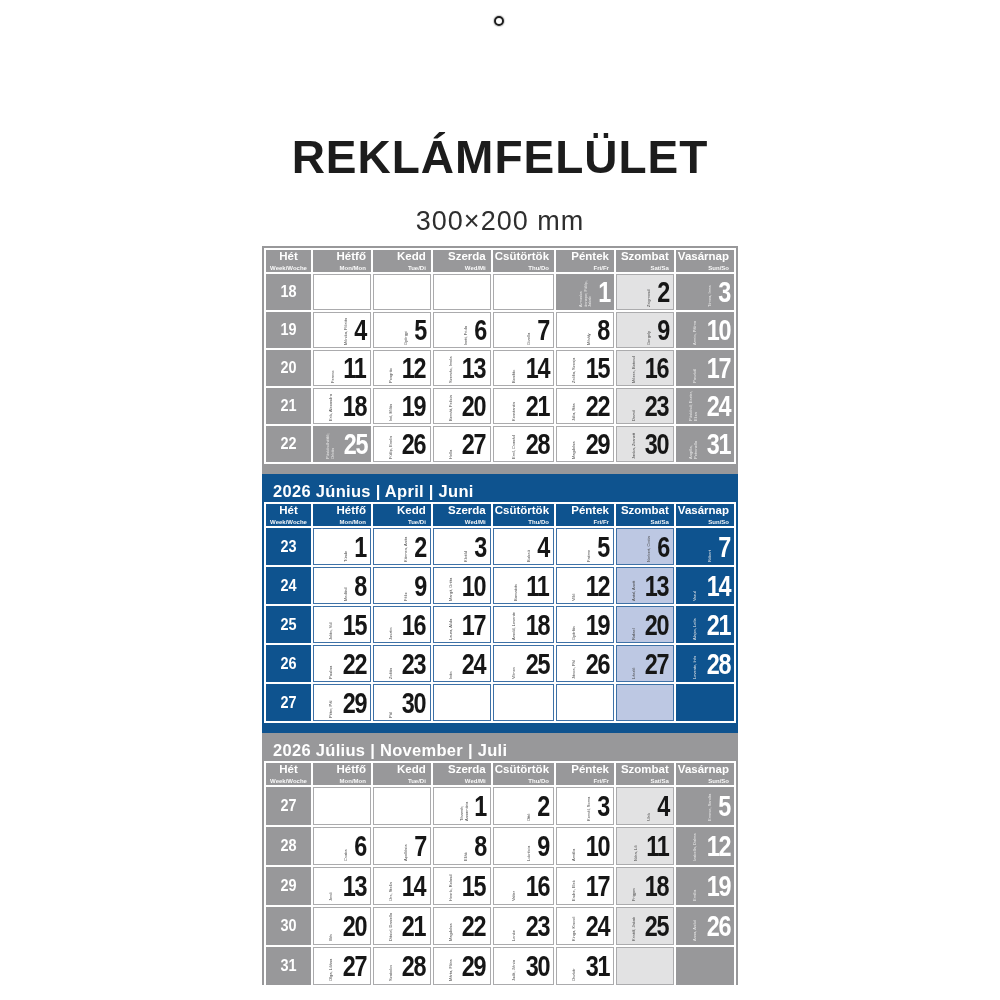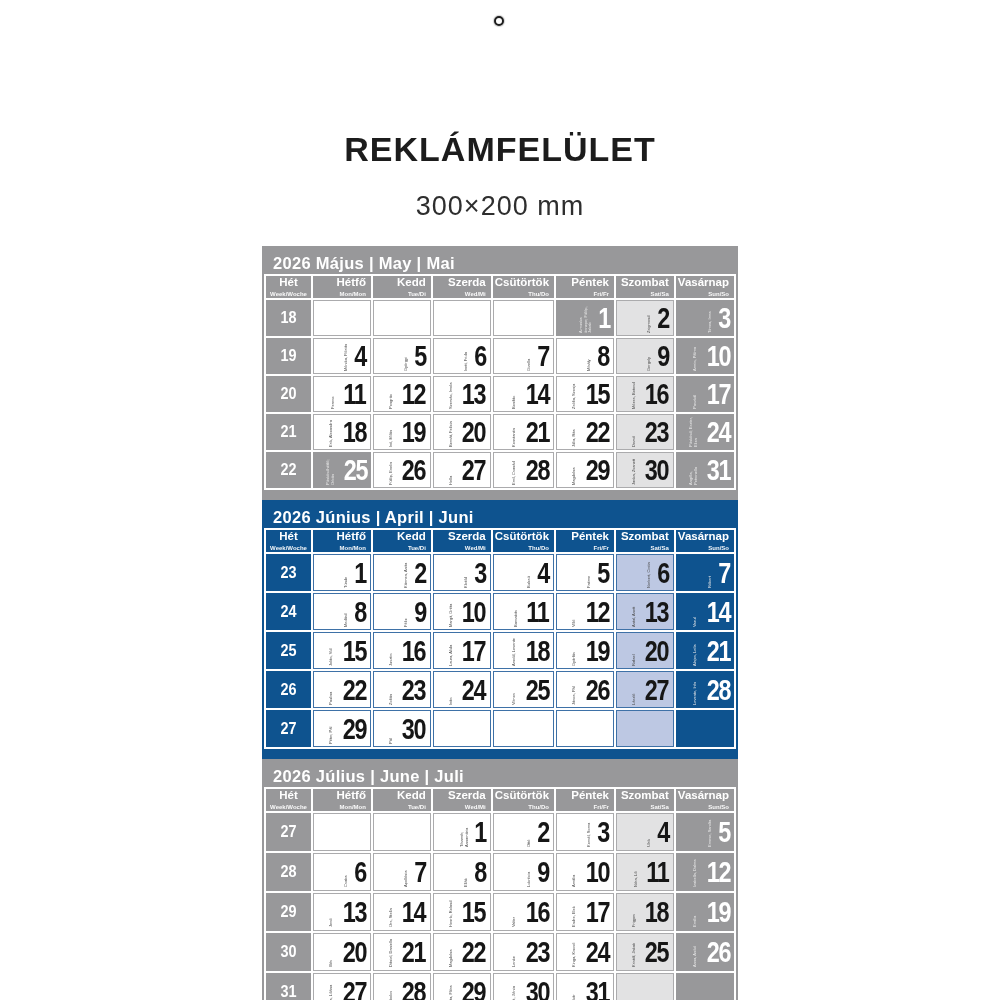--- a/index.html
+++ b/index.html
@@ -9,21 +9,21 @@
     -webkit-font-smoothing:antialiased;
   }
   
   .hole{
     position:absolute;left:494px;top:16px;width:6px;height:6px;
     border-radius:50%;background:#fdfdfd;border:2px solid #1d1d1d;
     box-shadow:0 0 1px 1px #cfcfcf;
   }
   
   .advert{position:absolute;top:130px;left:0;width:1000px;text-align:center;color:#1c1c1c;}
-  .advert .t1{font-size:34px;font-weight:bold;letter-spacing:1px;}
+  .advert .t1{font-size:46px;font-weight:bold;letter-spacing:1px;}
   .advert .t2{font-size:27px;font-weight:400;color:#2e2e2e;margin-top:22px;letter-spacing:1px;}
   
   .calendar{position:absolute;left:262px;top:246px;width:476px;}
   .month{width:476px;box-sizing:border-box;padding:4px 4px 0 4px;}
   .m-gray{background:#98989a;--accent:#98989a;--light:#e2e2e3;--line:#ababad;--numdark:#161616;}
   .m-blue{background:#0e538f;--accent:#0e538f;--light:#bdc8e3;--line:#3e71a7;--numdark:#161616;}
   .month-title{
     color:#fff;font-size:16.5px;font-weight:bold;letter-spacing:.3px;
     padding:3px 0 3px 7px;height:20px;line-height:20px;white-space:nowrap;
   }
@@ -77,21 +77,20 @@
 
 <div class="hole"></div>
 
 <div class="advert">
   <div class="t1">REKLÁMFELÜLET</div>
   <div class="t2">300×200 mm</div>
 </div>
 
 <div class="calendar" id="calendar">
     <div class="month m-gray r36">
-      <div class="month-title">2026 Május | May | Mai</div>
       <div class="grid">
         <div class="hrow-cell week">
           <div class="h-label">Hét</div>
           <div class="h-sub">Week/Woche</div>
         </div>
         <div class="hrow-cell">
           <div class="h-label">Hétfő</div>
           <div class="h-sub">Mon/Mon</div>
         </div>
         <div class="hrow-cell">
@@ -436,21 +435,21 @@
         </div>
         <div class="cell wd"></div>
         <div class="cell wd"></div>
         <div class="cell wd"></div>
         <div class="cell sat"></div>
         <div class="cell sun"></div>
       </div>
       <div class="pad-bottom"></div>
     </div>
     <div class="month m-gray r38">
-      <div class="month-title">2026 Július | June | Juli</div>
+      <div class="month-title">2026 Július | November | Juli</div>
       <div class="grid">
         <div class="hrow-cell week">
           <div class="h-label">Hét</div>
           <div class="h-sub">Week/Woche</div>
         </div>
         <div class="hrow-cell">
           <div class="h-label">Hétfő</div>
           <div class="h-sub">Mon/Mon</div>
         </div>
         <div class="hrow-cell">

